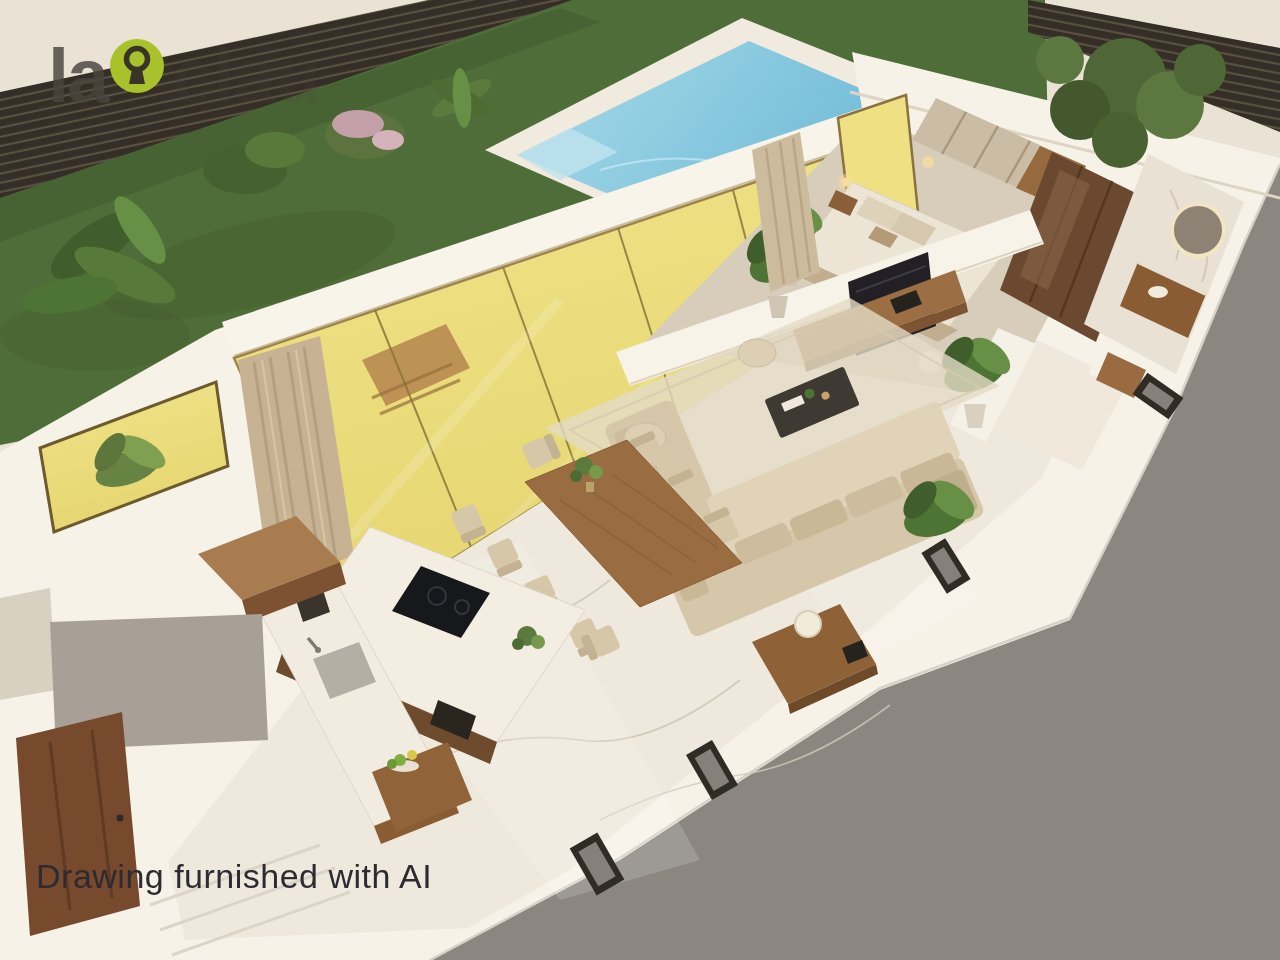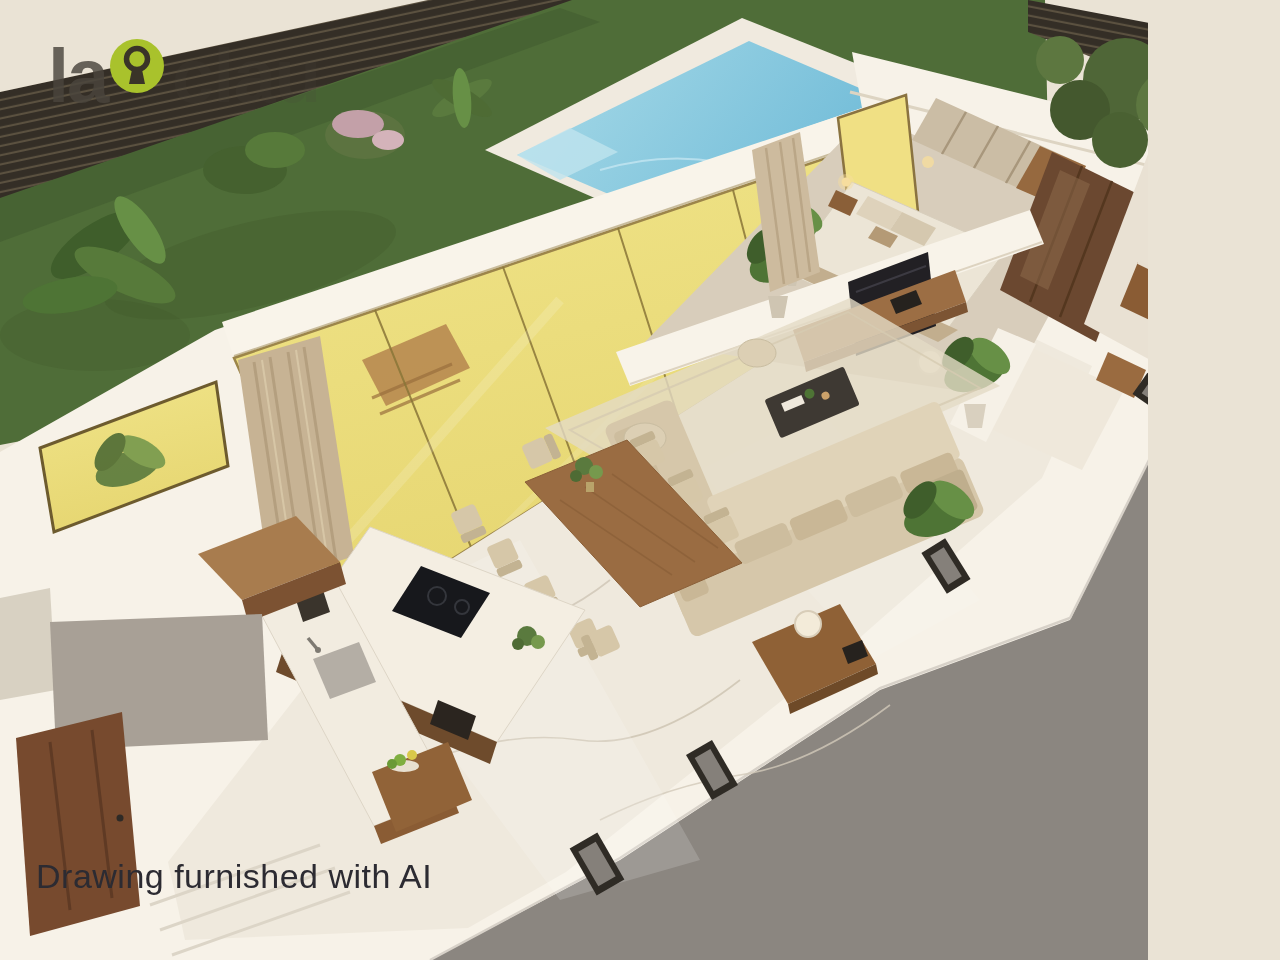--- a/index.html
+++ b/index.html
@@ -1,16 +1,16 @@
 <!DOCTYPE html>
 <html><head>
 <meta charset="utf-8">
 <style>
   html,body{margin:0;padding:0;background:#eae3d5;}
-  #stage{position:relative;width:1148px;height:960px;overflow:hidden;
+  #stage{position:relative;width:1280px;height:960px;overflow:hidden;
          font-family:"Liberation Sans", sans-serif;}
   svg{display:block}
   text{font-family:"Liberation Sans", sans-serif;}
   .wm-prefix{font-weight:600;letter-spacing:-2px;}
   .wm-suffix{font-weight:600;letter-spacing:-1px;}
   .caption{font-weight:400;letter-spacing:.5px;}
 </style>
 </head>
 <body>
 

